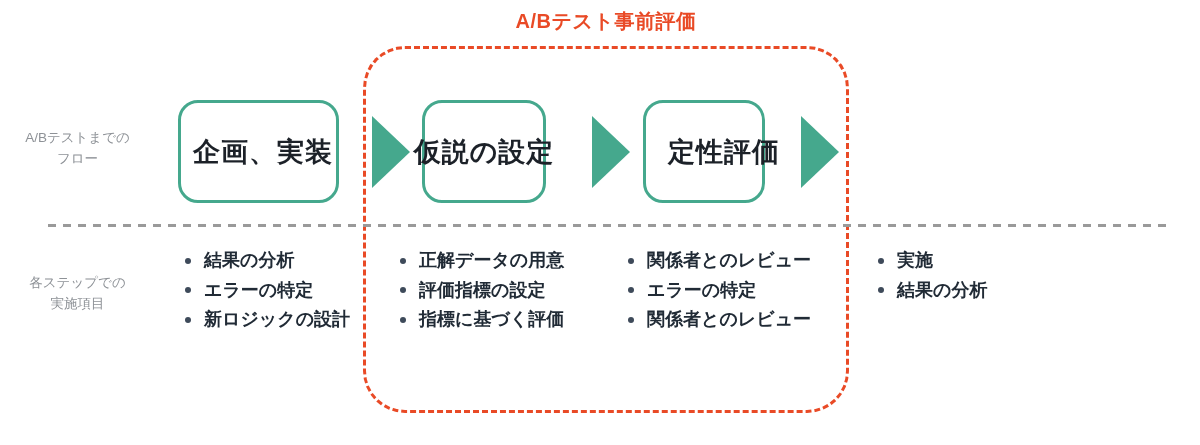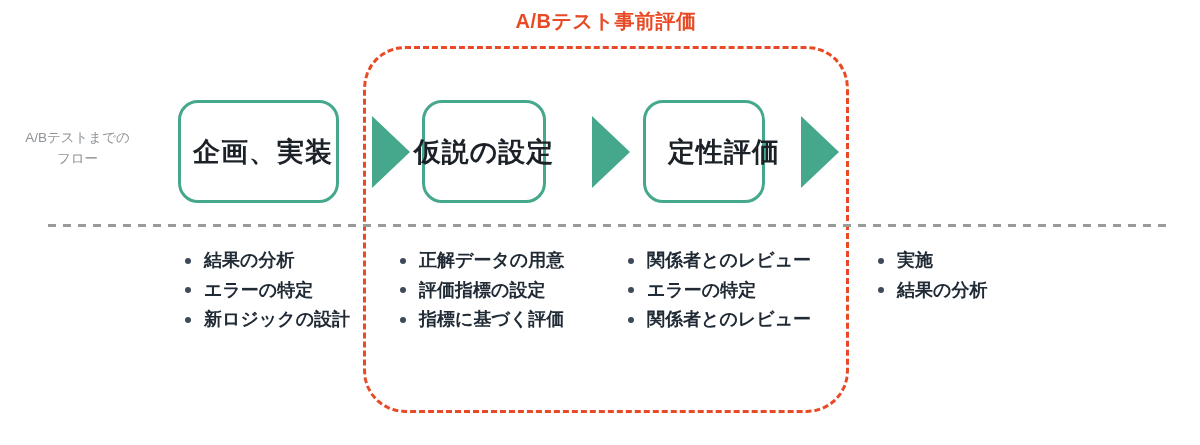--- a/index.html
+++ b/index.html
@@ -66,20 +66,24 @@
 
   <div class="pre-eval-frame"></div>
 
   <div class="divider"></div>
 
   <div class="row-label row-label-flow">
     <div>A/Bテストまでの</div>
     <div>フロー</div>
   </div>
 
+  <div class="row-label row-label-items">
+    <div>各ステップでの</div>
+    <div>実施項目</div>
+  </div>
 
   <div class="step-box box-plan">企画、実装</div>
   <div class="arrow arrow-1"></div>
   <div class="step-box box-quant">仮説の設定</div>
   <div class="arrow arrow-2"></div>
   <div class="step-box box-qual">定性評価</div>
   <div class="arrow arrow-3"></div>
 
   <ul class="task-list list-plan">
     <li>

